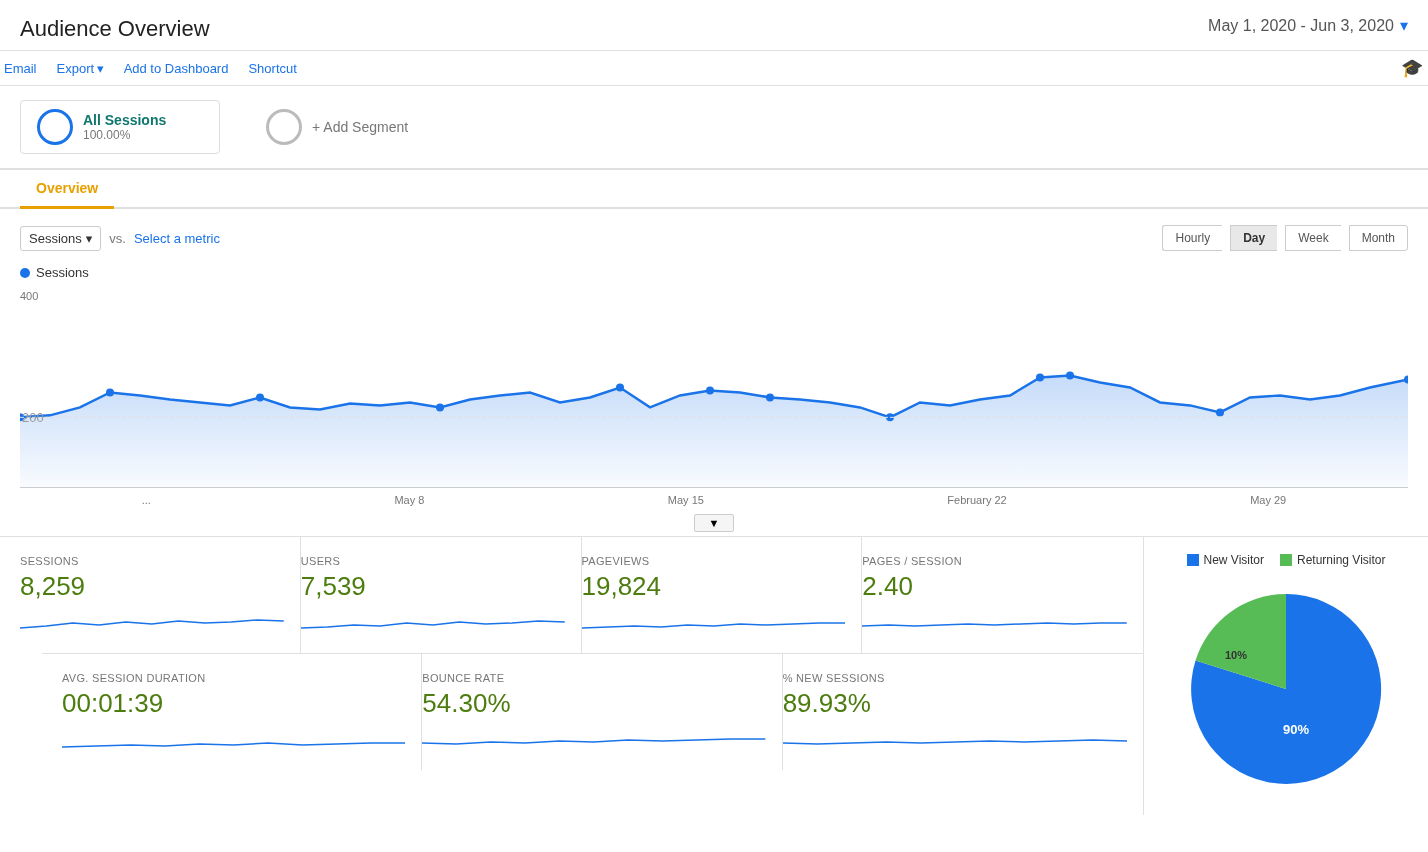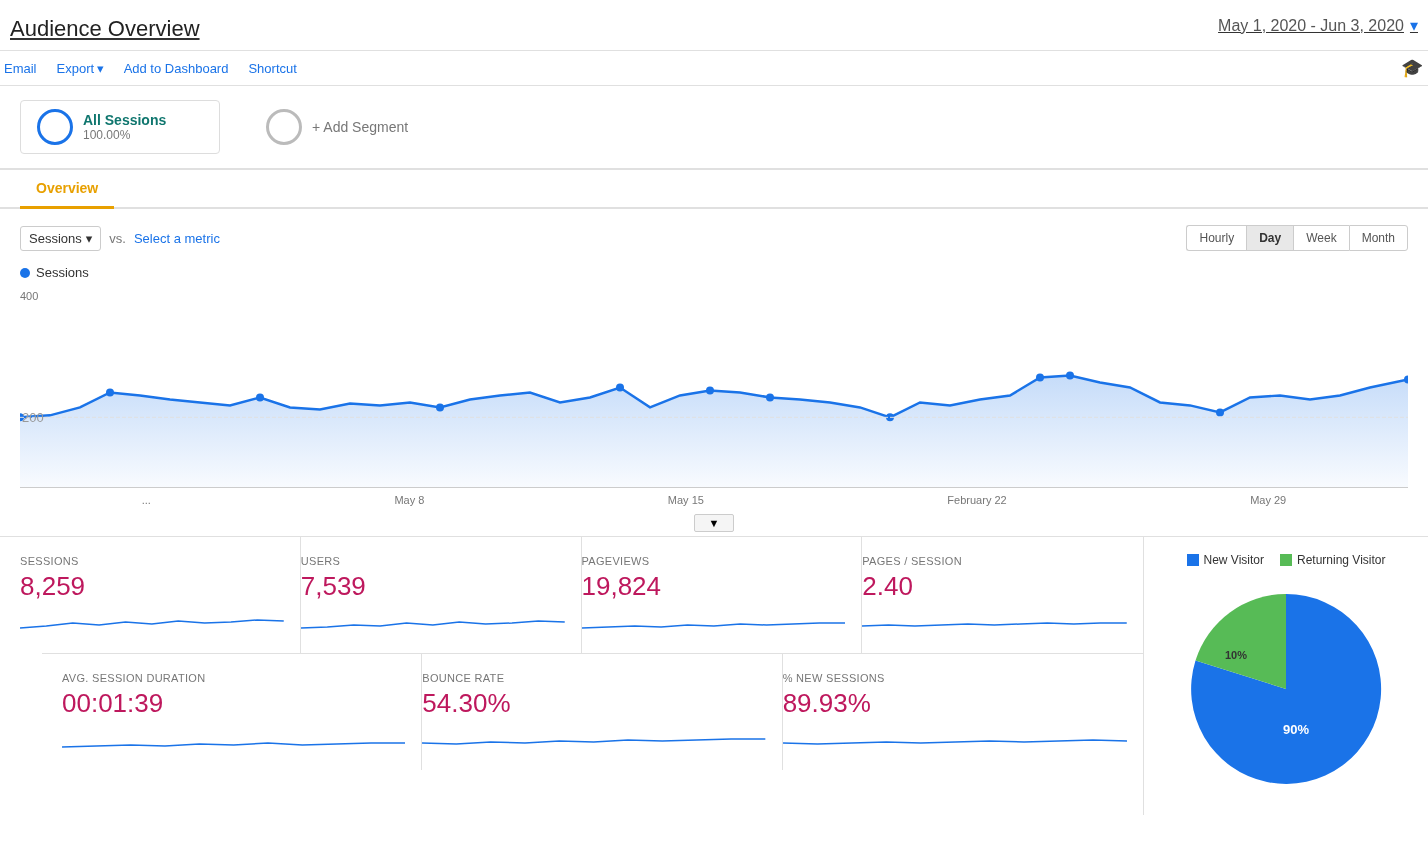--- a/index.html
+++ b/index.html
@@ -1,24 +1,23 @@
 <!DOCTYPE html>
 <html><head>
   <meta charset="utf-8">
   <style>
     * { box-sizing: border-box; margin: 0; padding: 0; }
     body { font-family: Arial, sans-serif; background: #fff; color: #333; font-size: 13px; }
 
     .header-bar {
-      padding: 16px 10px 8px;
+      padding: 16px 20px 8px;
       border-bottom: 1px solid #e0e0e0;
       display: flex;
       justify-content: space-between;
       align-items: flex-start;
-      text-decoration: underline;
     }
     .page-title { font-size: 22px; font-weight: normal; color: #222; }
     .date-range { font-size: 16px; color: #555; display: flex; align-items: center; gap: 6px; }
     .date-range .dropdown-arrow { color: #1a73e8; cursor: pointer; }
 
     .toolbar {
       padding: 6px 4px;
       border-bottom: 1px solid #e0e0e0;
       display: flex;
       align-items: center;
@@ -109,21 +108,21 @@
       background: #fff;
       display: flex;
       align-items: center;
       gap: 4px;
     }
     .vs-label { color: #777; font-size: 13px; }
     .select-metric { color: #1a73e8; cursor: pointer; font-size: 13px; }
 
     .time-buttons {
       display: flex;
-      gap: 0;
+      gap: 8px;
     }
     .time-btn {
       border: 1px solid #ccc;
       padding: 5px 12px;
       font-size: 12px;
       cursor: pointer;
       background: #fff;
       color: #555;
       border-right: none;
     }
@@ -182,21 +181,21 @@
       font-size: 11px;
       cursor: pointer;
       border-radius: 2px;
     }
     .metric-cell {
       padding: 18px 16px 12px 0;
       border-right: 1px solid #e0e0e0;
     }
     .metric-cell:last-child { border-right: none; }
     .metric-label { font-size: 11px; color: #777; margin-bottom: 4px; text-transform: uppercase; letter-spacing: 0.3px; }
-    .metric-value { font-size: 26px; color: #be185d; font-weight: 300; margin-bottom: 6px; }
+    .metric-value { font-size: 26px; color: #4d7c0f; font-weight: 300; margin-bottom: 6px; }
     .mini-chart {
       height: 30px;
       width: 100%;
     }
 
     .pie-section {
       padding: 16px 32px;
       display: flex;
       flex-direction: column;
       align-items: center;

